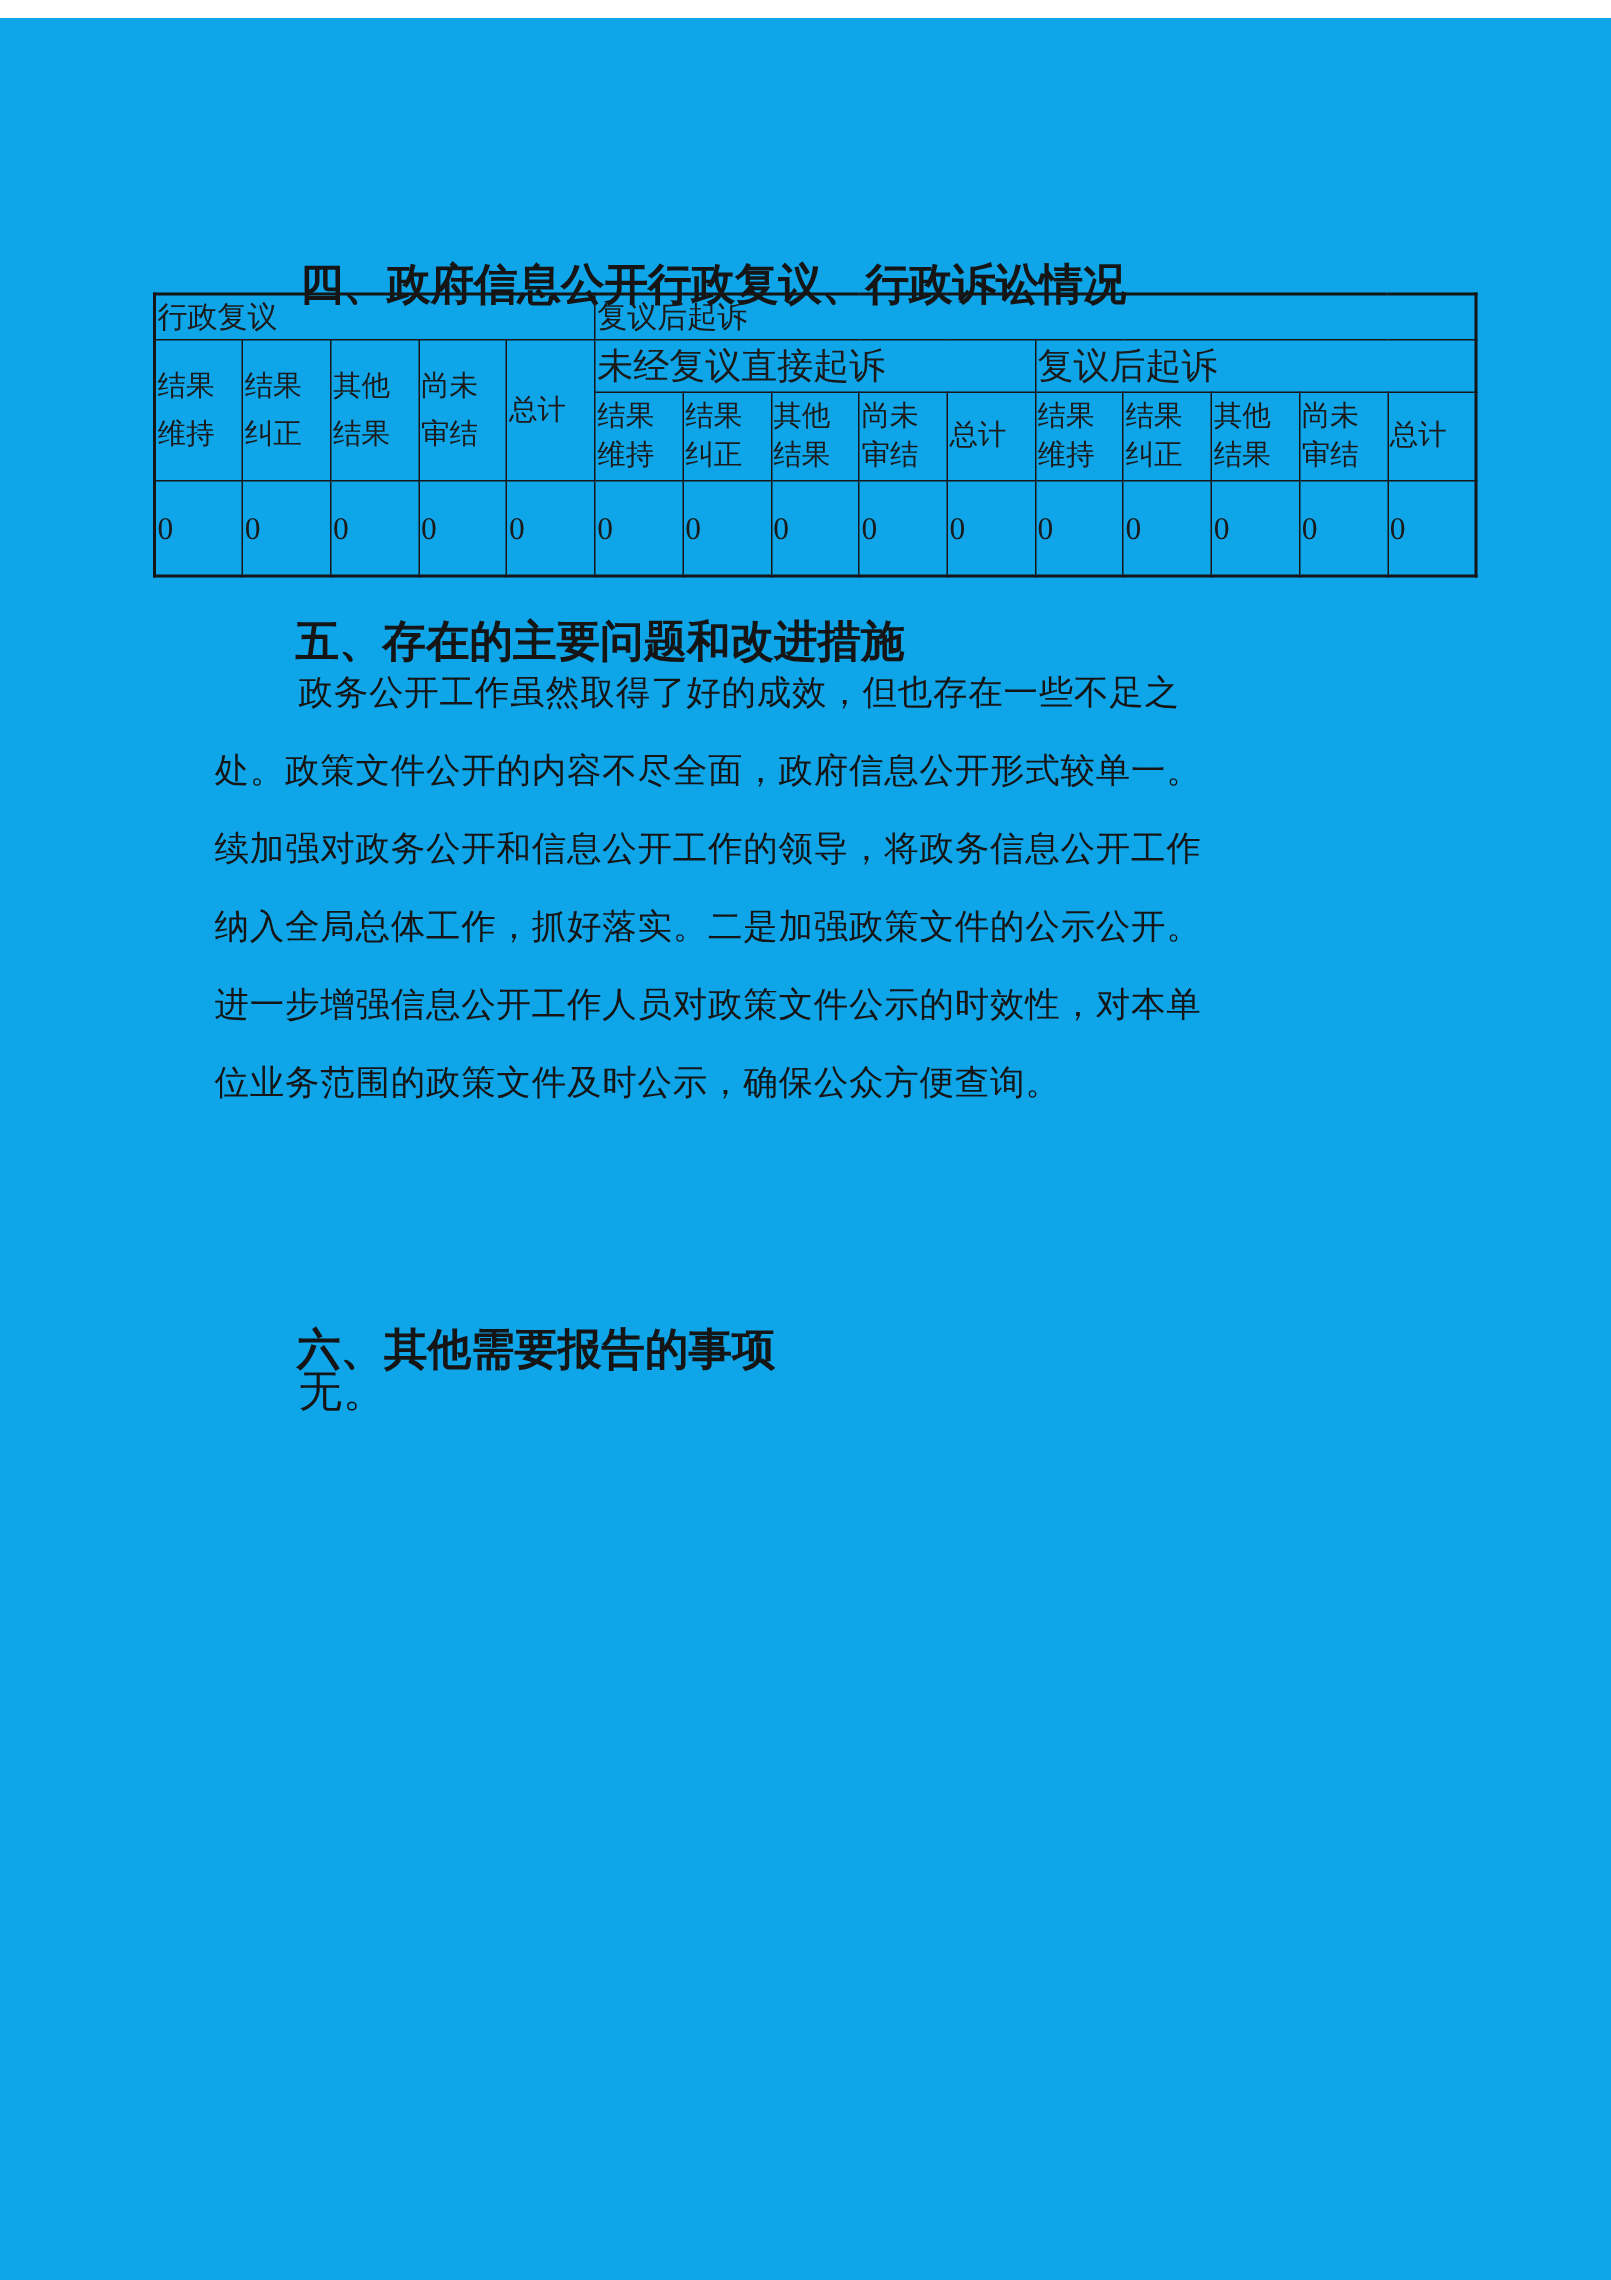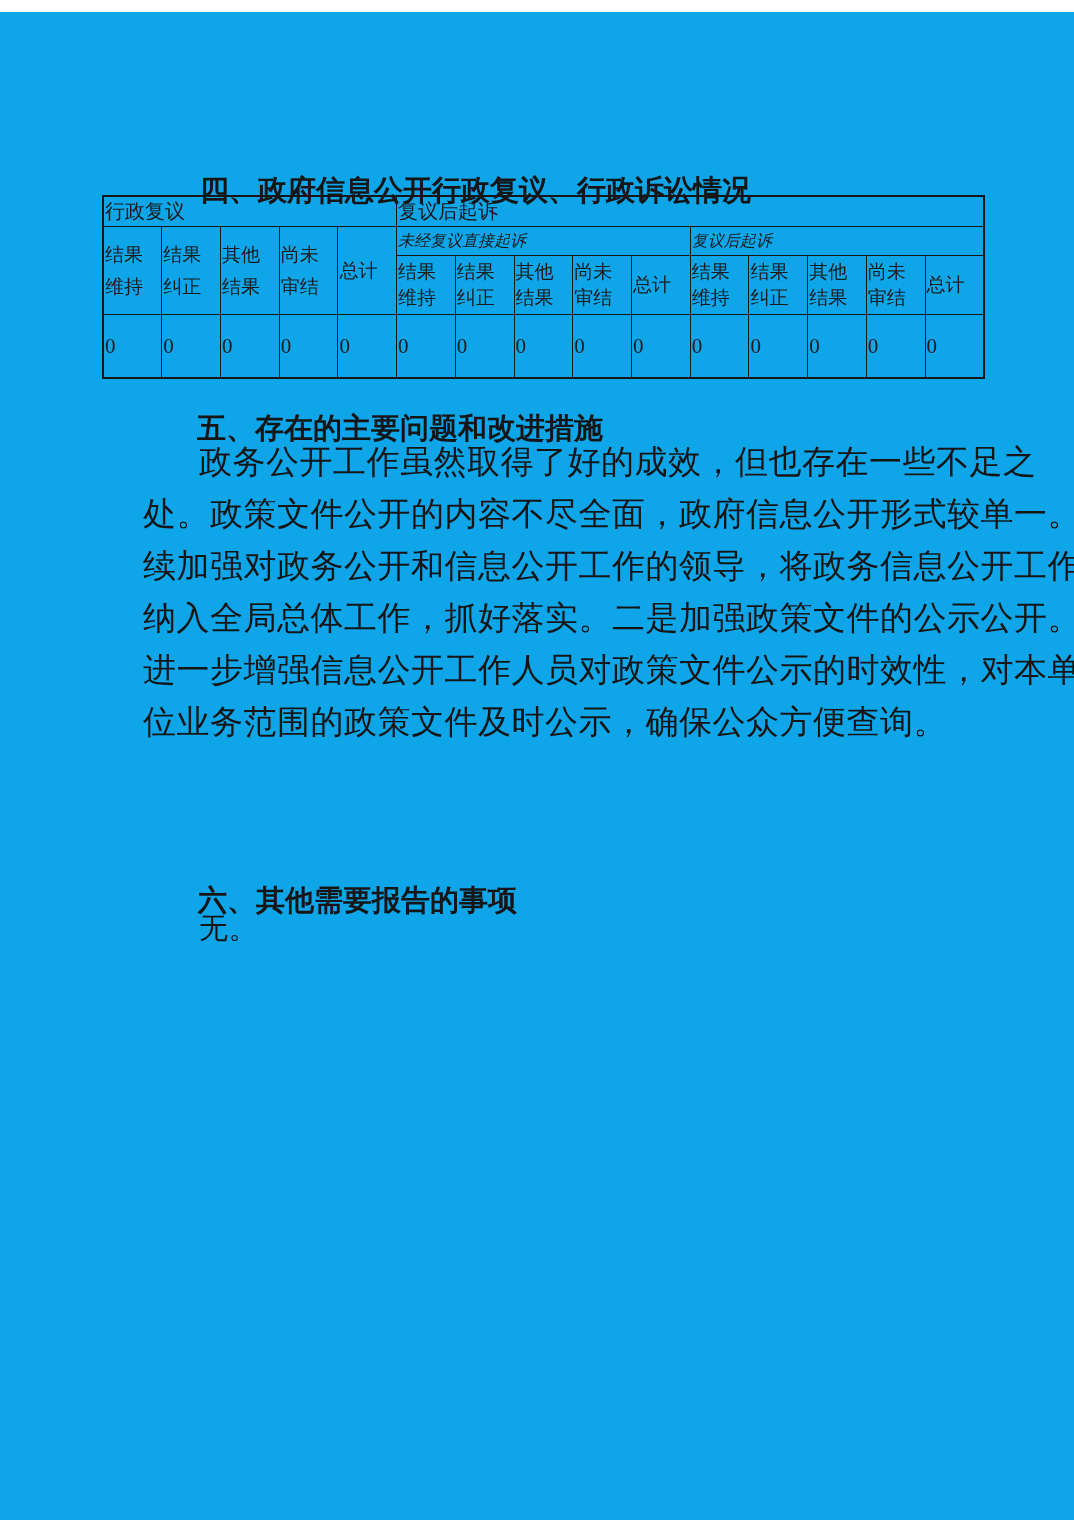--- a/index.html
+++ b/index.html
@@ -45,32 +45,32 @@
   table.stats td {
     border: 1px solid #161616;
     text-align: left;
     vertical-align: middle;
     padding: 1px;
     font-size: 19px;
     color: #1a1a1a;
     overflow: hidden;
   }
   tr.row-groups td { height: 27px; font-size: 20px; }
-  tr.row-subgroups td.gh { height: 26px; font-size: 16px; font-style: italic; }
+  tr.row-subgroups td.gh { height: 26px; font-size: 24px; }
   tr.row-colheads td { height: 56px; }
   tr.row-values td { height: 60px; font-size: 21px; }
   td.ch div { line-height: 26px; }
   td.ch.tall div { line-height: 32px; }
 
   .bodytext {
     position: absolute;
     left: 143px;
     top: 424px;
     width: 810px;
-    font-size: 33px;
+    font-size: 23px;
     letter-spacing: 0.5px;
     color: #151515;
   }
   .bodytext .line {
     height: 52px;
     line-height: 52px;
     white-space: nowrap;
   }
   .bodytext .line.indent { padding-left: 56px; }
   .none-line {

